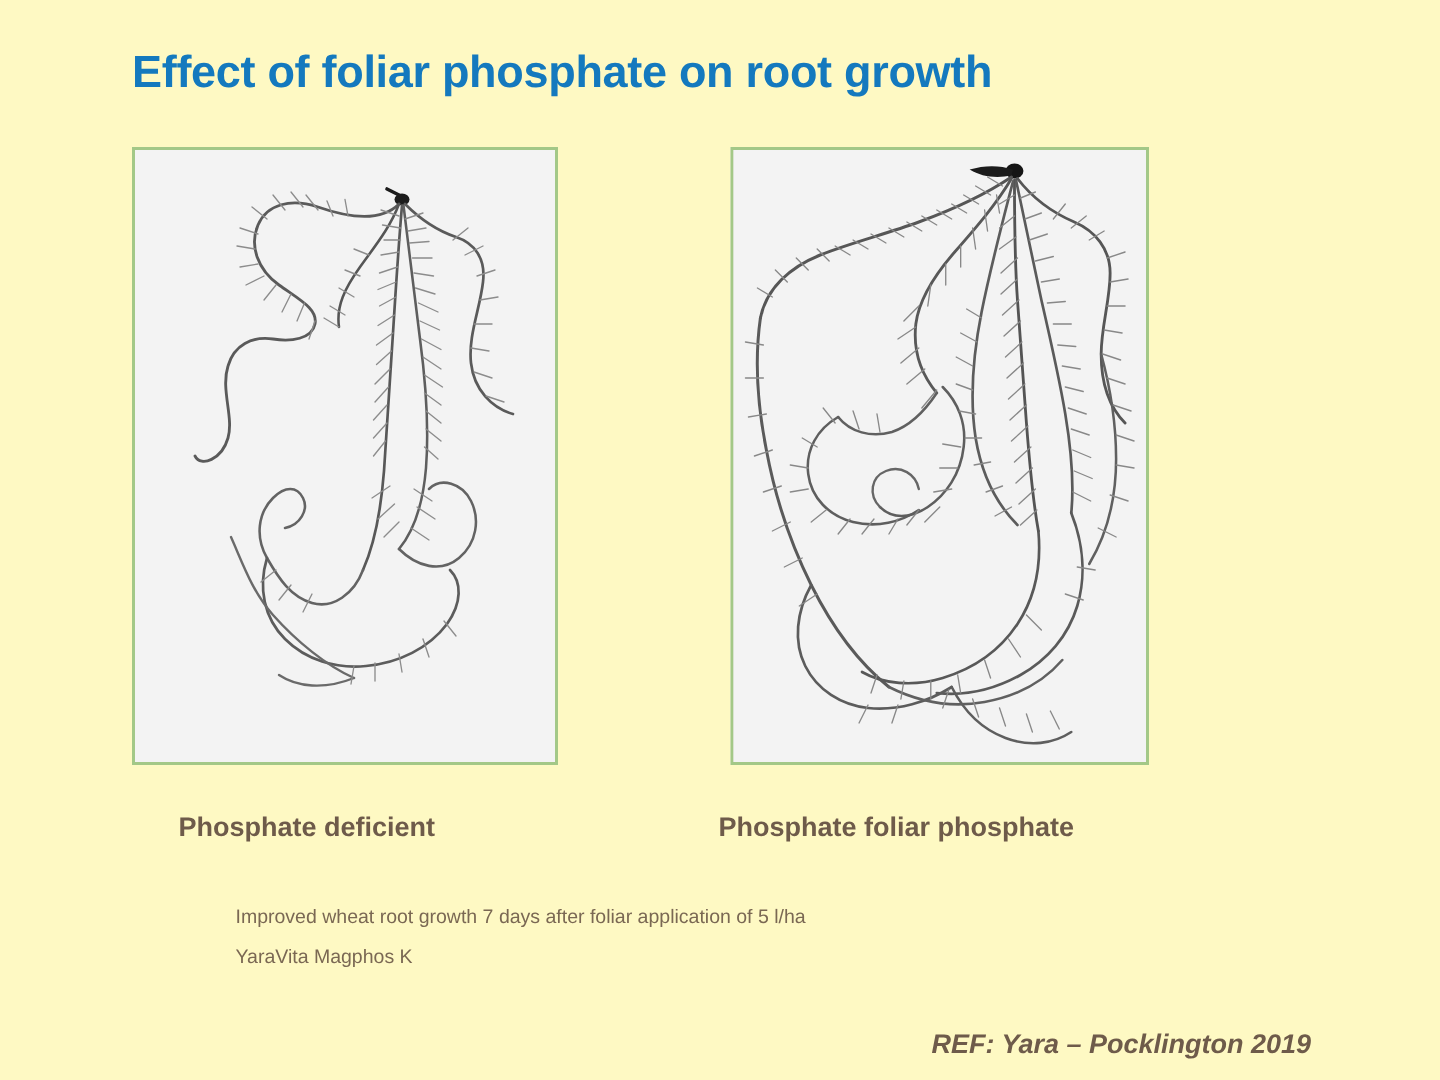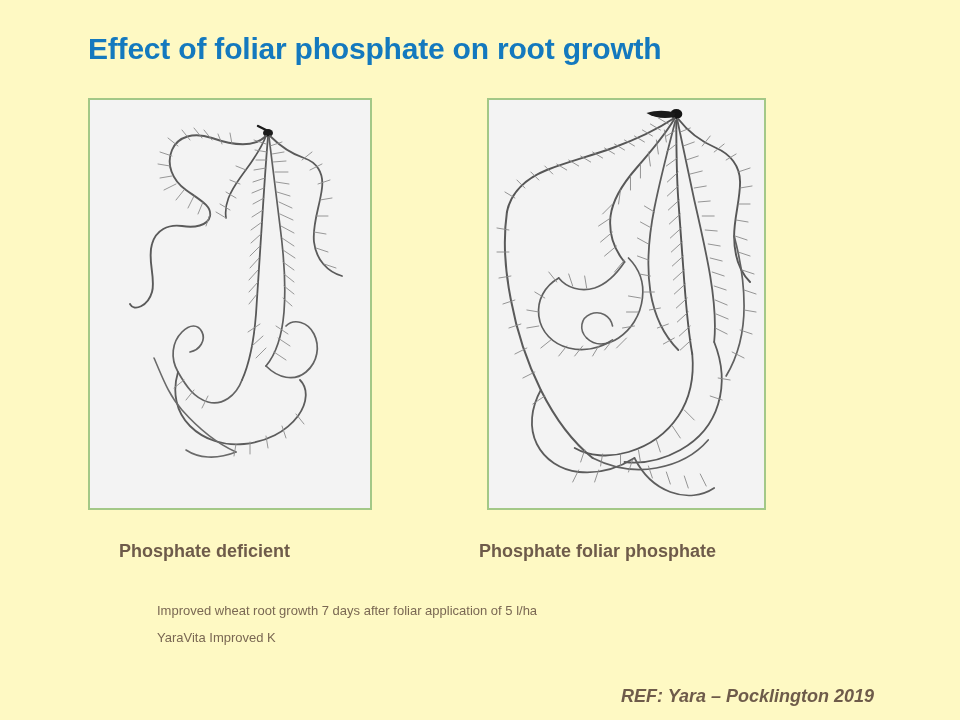--- a/index.html
+++ b/index.html
@@ -374,18 +374,18 @@
       </g>
     </svg>
   </div>
 
   <div class="caption-label" id="label-left">Phosphate deficient</div>
 
   <div class="caption-label" id="label-right">Phosphate foliar phosphate</div>
 
   <div id="body-text">
     <span class="line">Improved wheat root growth 7 days after foliar application of 5 l/ha</span>
-    <span class="line">YaraVita Improved K</span>
+    <span class="line">YaraVita Magphos K</span>
   </div>
 
   <div id="footer-ref">REF: Yara – Pocklington 2019</div>
 
 </div>
 
 </body></html>

